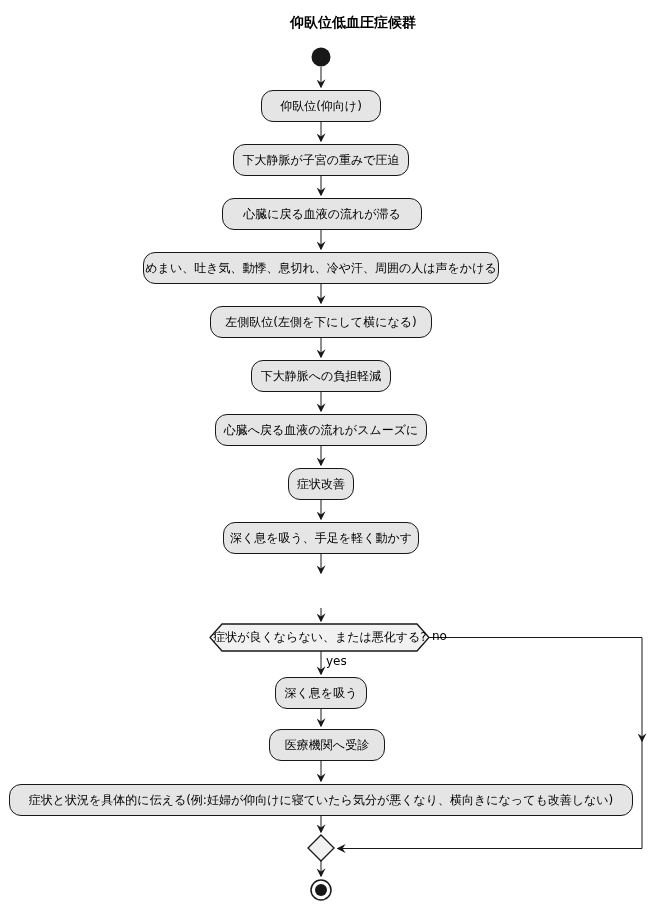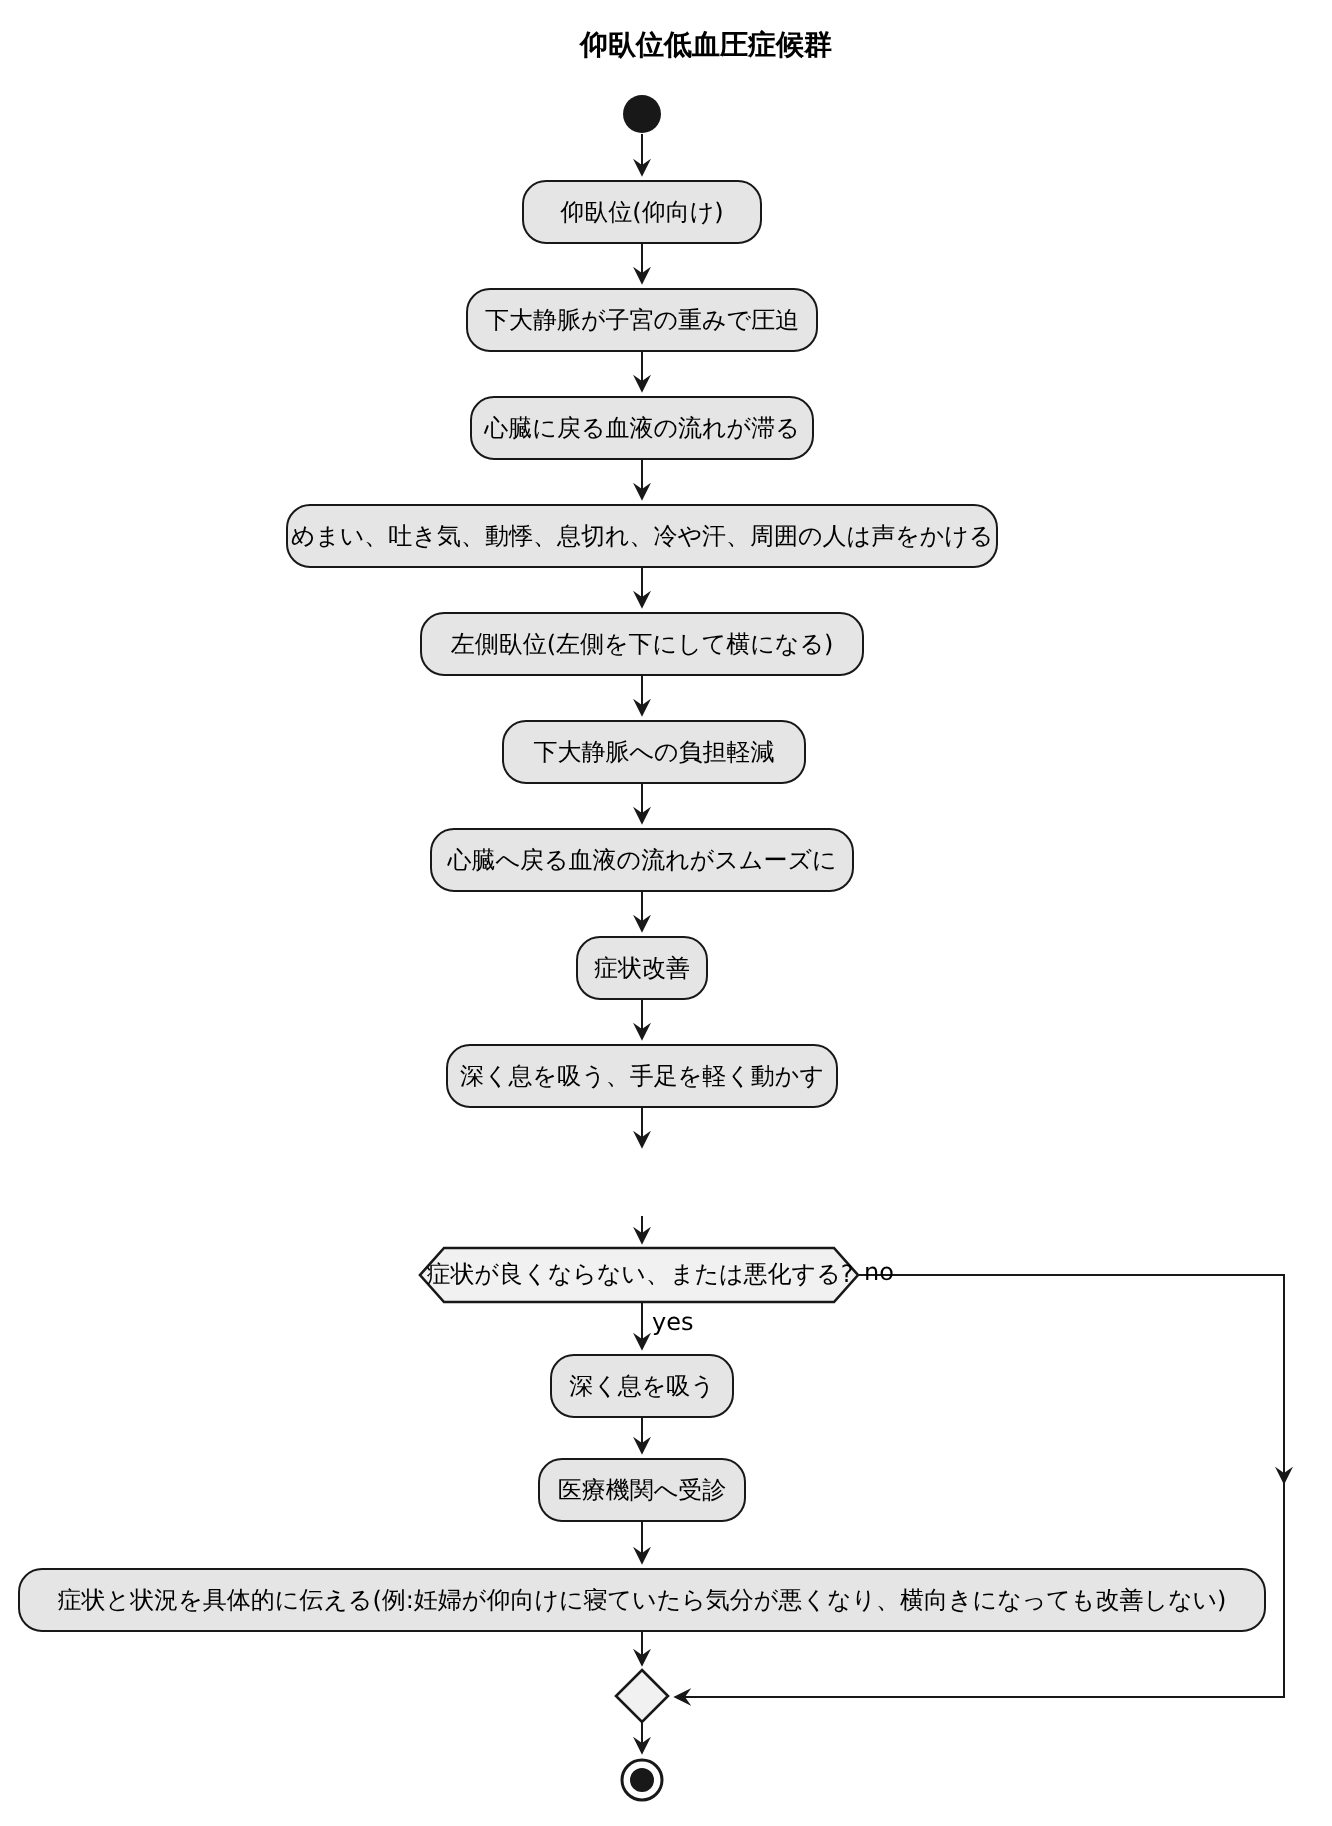--- a/index.html
+++ b/index.html
@@ -104,29 +104,29 @@
     <polygon points="222,624 417,624 429,637.5 417,651 222,651 210,637.5" fill="#f1f1f1" stroke="#181818" stroke-width="1.3"></polygon>
 
     <polygon points="321,835 334,848 321,861 308,848" fill="#f1f1f1" stroke="#181818" stroke-width="1.3"></polygon>
 
     <circle cx="321" cy="890" r="10" fill="#ffffff" stroke="#181818" stroke-width="1.5"></circle>
     <circle cx="321" cy="890" r="6" fill="#181818"></circle>
   </svg>
 
   <div class="node" style="left:261px; top:90px;  width:120px;">仰臥位(仰向け)</div>
   <div class="node" style="left:233px; top:144px; width:176px;">下大静脈が子宮の重みで圧迫</div>
-  <div class="node" style="left:235px; top:198px; width:172px;">心臓に戻る血液の流れが滞る</div>
+  <div class="node" style="left:222px; top:198px; width:200px;">心臓に戻る血液の流れが滞る</div>
   <div class="node" style="left:143px; top:252px; width:356px;">めまい、吐き気、動悸、息切れ、冷や汗、周囲の人は声をかける</div>
   <div class="node" style="left:210px; top:306px; width:222px;">左側臥位(左側を下にして横になる)</div>
-  <div class="node" style="left:251px; top:360px; width:152px;">下大静脈への負担軽減</div>
+  <div class="node" style="left:251px; top:360px; width:140px;">下大静脈への負担軽減</div>
   <div class="node" style="left:215px; top:414px; width:212px;">心臓へ戻る血液の流れがスムーズに</div>
   <div class="node" style="left:288px; top:468px; width:66px;">症状改善</div>
   <div class="node" style="left:223px; top:522px; width:196px;">深く息を吸う、手足を軽く動かす</div>
 
   <div class="decision-label">症状が良くならない、または悪化する?</div>
   <div class="branch-label no">no</div>
   <div class="branch-label yes">yes</div>
 
   <div class="node" style="left:275px; top:677px; width:92px;">深く息を吸う</div>
-  <div class="node" style="left:269px; top:729px; width:104px;">医療機関へ受診</div>
+  <div class="node" style="left:269px; top:729px; width:116px;">医療機関へ受診</div>
   <div class="node" style="left:9px;   top:784px; width:624px;">症状と状況を具体的に伝える(例:妊婦が仰向けに寝ていたら気分が悪くなり、横向きになっても改善しない)</div>
 
 </div>
 
 </body></html>

